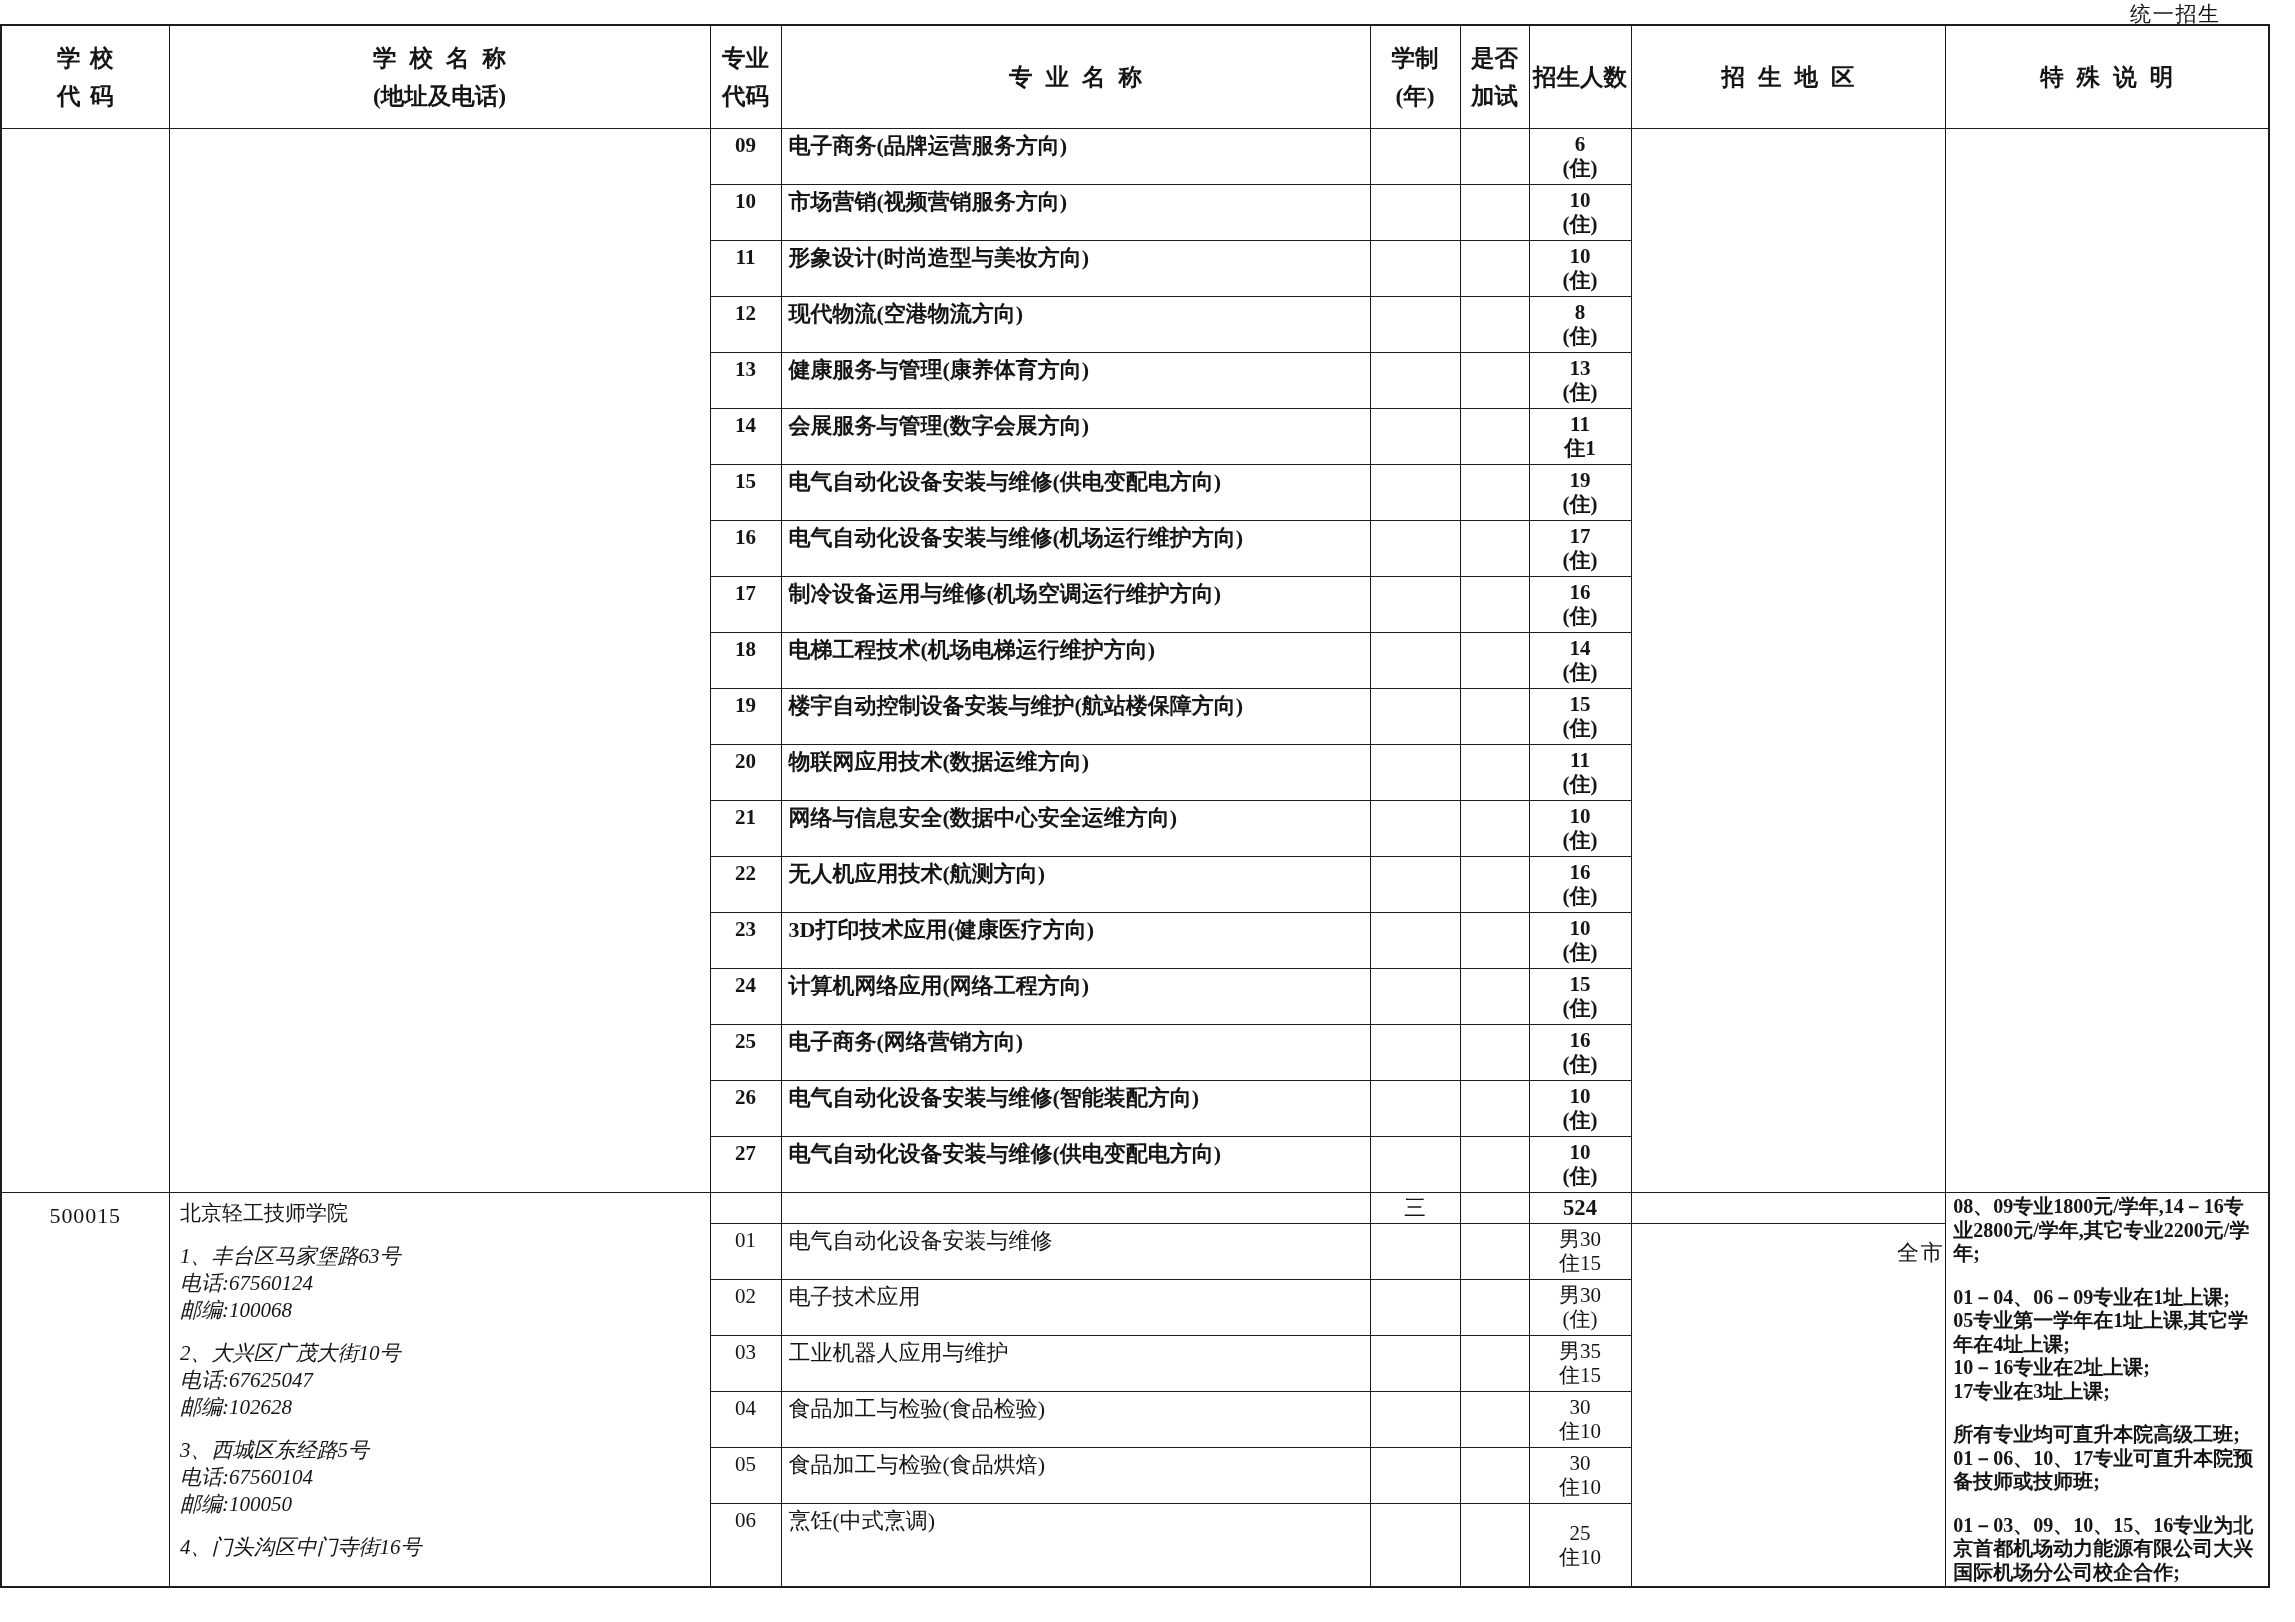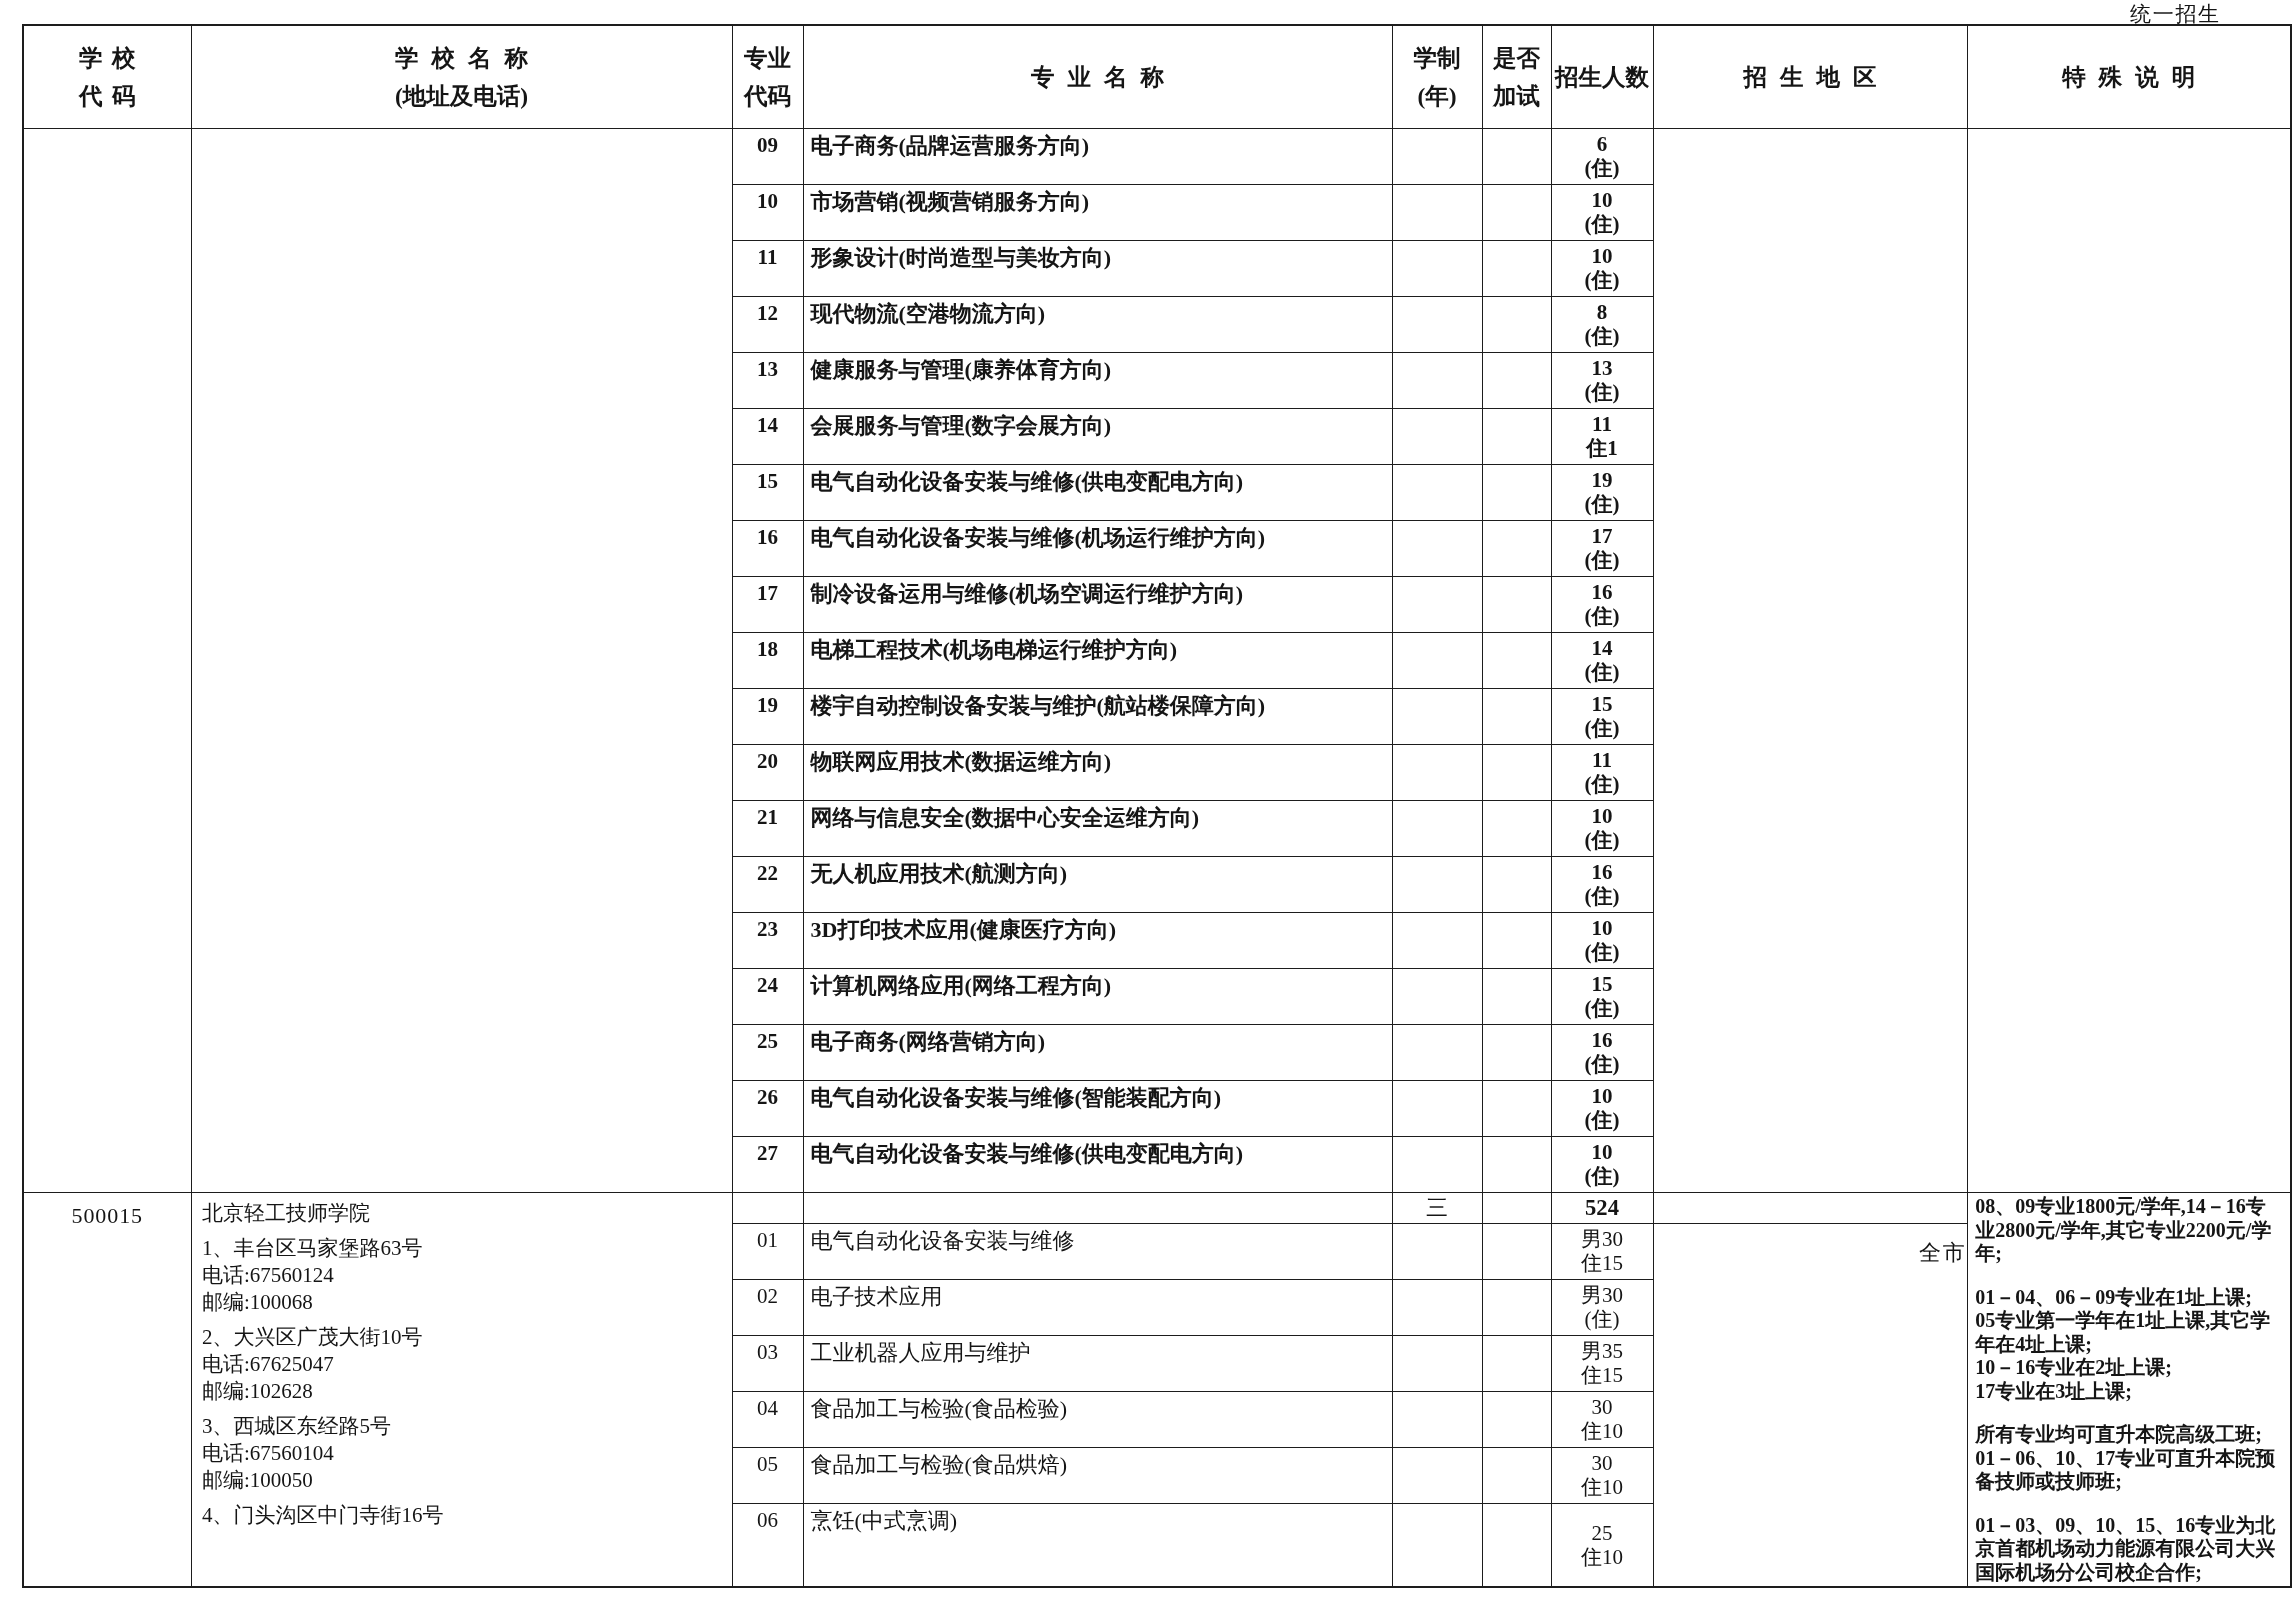--- a/index.html
+++ b/index.html
@@ -1,39 +1,39 @@
 <!DOCTYPE html>
 <html style="font-size:14px"><head>
 <meta charset="utf-8">
 <style>
   html,body{margin:0;padding:0;background:#ffffff;}
   .page{position:relative;width:2295px;height:1622px;background:#ffffff;
         font-family:"Liberation Serif","DejaVu Serif",serif;color:#151515;overflow:hidden;border-radius:26px;}
   .corner{position:absolute;left:2130px;top:0px;font-size:21px;letter-spacing:1.7px;}
-  .tbl{position:absolute;left:22px;top:24px;width:2269px;border-collapse:collapse;
+  .tbl{position:absolute;left:0;top:24px;width:2269px;border-collapse:collapse;
        table-layout:fixed;border:2.6px solid #1d1d1d;}
   td,th{border:1.7px solid #1d1d1d;padding:0;overflow:hidden;}
   thead tr{height:103px;}
   th{font-size:23.5px;font-weight:bold;text-align:center;vertical-align:middle;line-height:38px;background:#fff;}
   .pre{white-space:pre-line;}
   .ls1{letter-spacing:0.40em;padding-left:0.40em;}
   .ls2{letter-spacing:0.55em;padding-left:0.55em;}
   .tr-top{height:56px;font-weight:bold;}
   .tr-sum{height:29.5px;}
   .tr-maj{height:56px;}
   .tr-last{height:84px;}
   .mcode{text-align:center;vertical-align:top;font-size:21px;padding-top:3.5px;line-height:26px;}
   .mname{text-align:left;vertical-align:top;font-size:22px;padding:3.5px 5.2px 0 7px;line-height:28px;}
   .dur{text-align:center;vertical-align:middle;font-size:22px;}
   .ext{text-align:center;vertical-align:middle;font-size:22px;}
   .enr{text-align:center;vertical-align:middle;font-size:21px;line-height:24px;}
   .total{font-weight:bold;font-size:22.6px;}
   .scode{text-align:center;vertical-align:top;font-size:22px;padding-top:10.4px;letter-spacing:0.9px;}
   .sinfo{vertical-align:top;font-size:21px;padding:7px 7px 0 10.4px;line-height:27px;text-align:left;}
-  .addr{margin-top:8px;}
+  .addr{margin-top:16px;font-style:italic;}
   .reg-all{text-align:right;vertical-align:top;font-size:22px;padding-top:14px;letter-spacing:1.7px;}
   .notes{vertical-align:top;text-align:left;font-size:20px;font-weight:bold;
          line-height:23.5px;padding:2.6px 5.2px 0 7.8px;}
   .np + .np{margin-top:20px;}
   .pageno{position:absolute;top:1588px;left:0;width:2295px;text-align:center;
           font-family:"Liberation Sans","DejaVu Sans",sans-serif;font-size:29.5px;color:#111;}
 </style>
 </head>
 <body>
 

